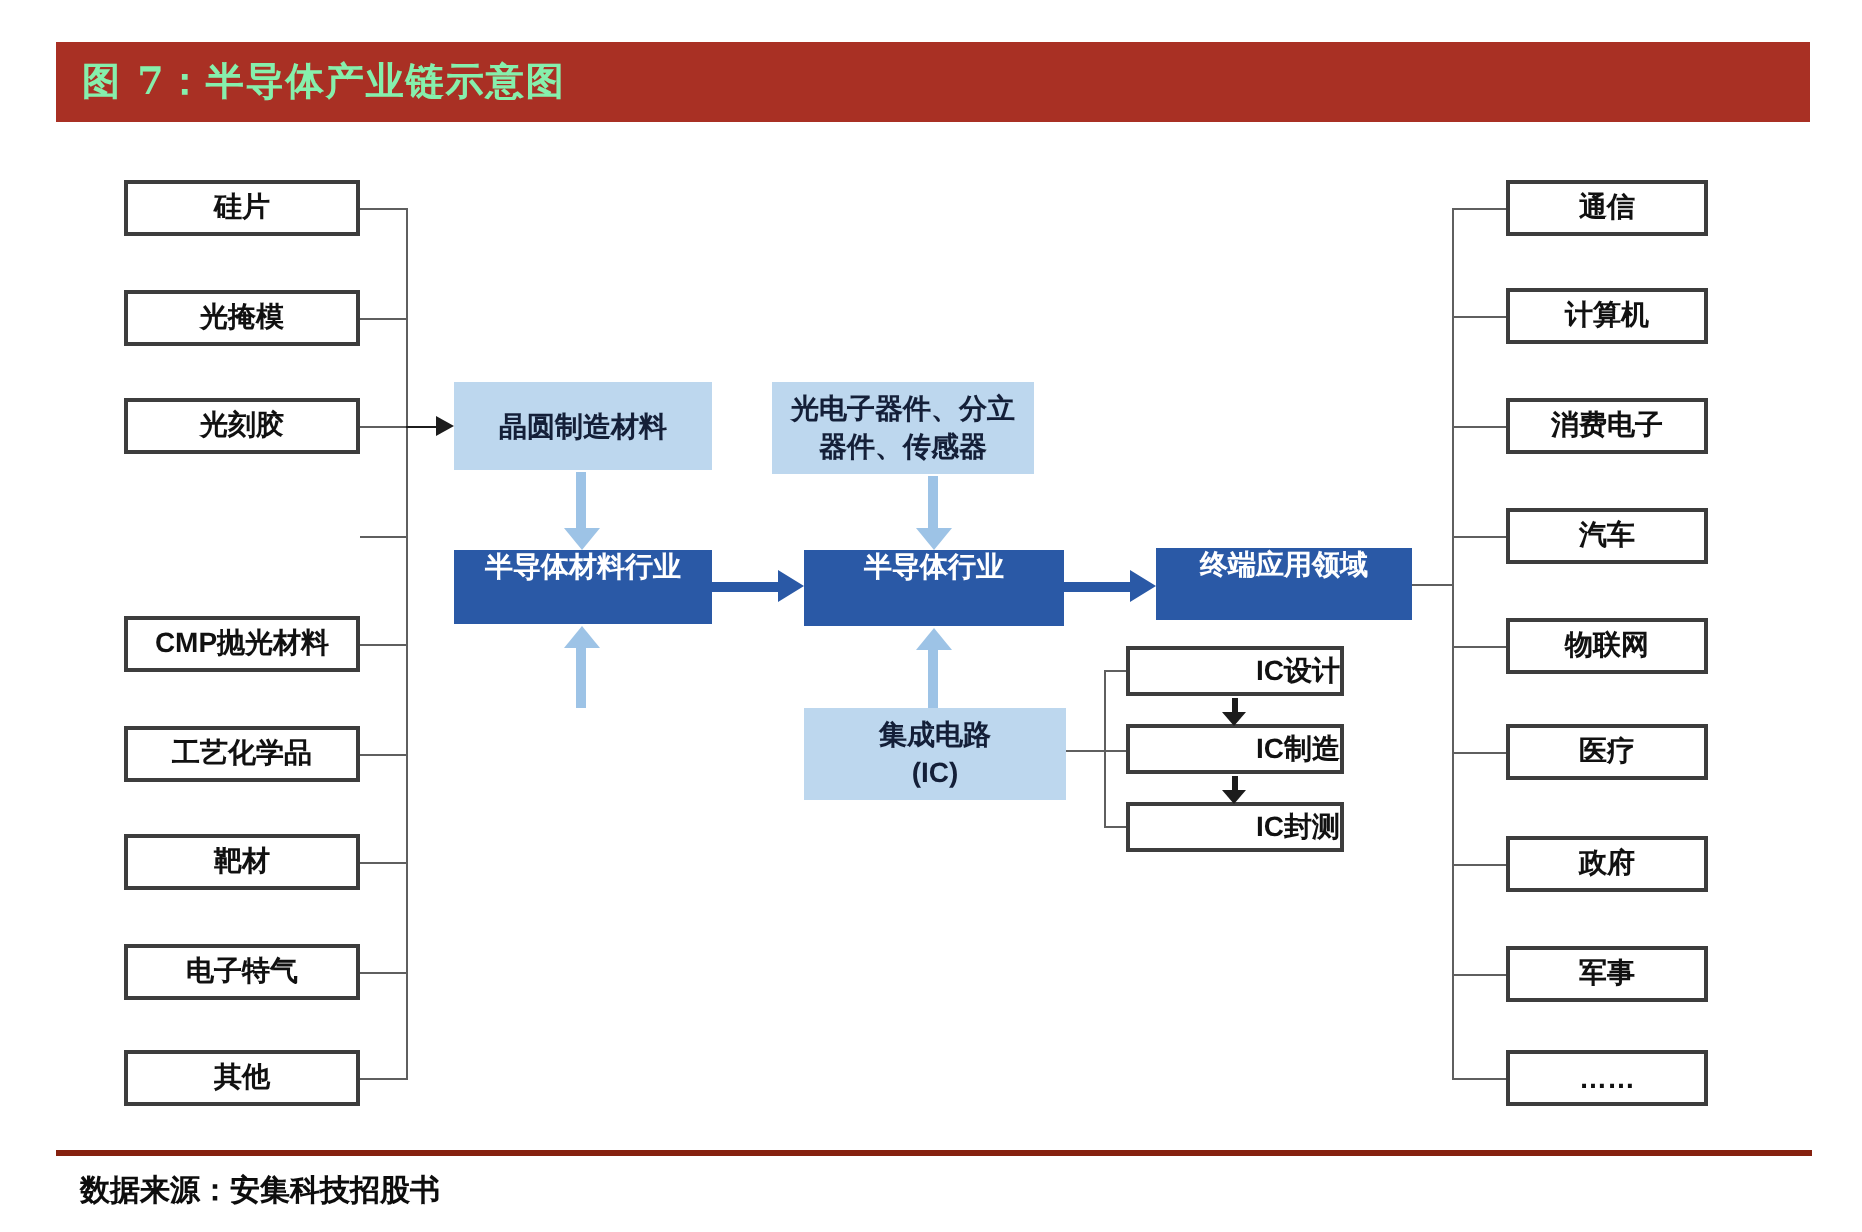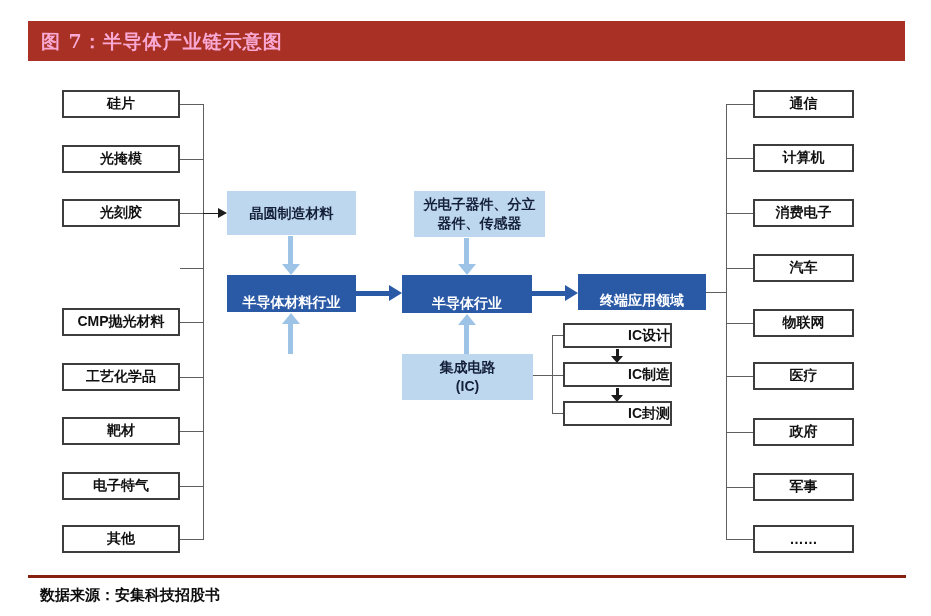--- a/index.html
+++ b/index.html
@@ -2,36 +2,36 @@
 <html><head>
 <meta charset="utf-8">
 <style>
   html,body{margin:0;padding:0;background:#ffffff;}
   body{font-family:"Liberation Sans","DejaVu Sans",sans-serif;}
   .page{position:relative;width:931px;height:616px;background:#ffffff;overflow:hidden;}
 
   
   .banner{position:absolute;left:28px;top:21px;width:877px;height:40px;background:#A93024;}
   .banner .title{display:block;padding-left:13px;line-height:40px;font-size:19px;font-weight:bold;
-    color:#f9a8d4;letter-spacing:1px;font-family:"DejaVu Serif","Liberation Serif",serif;white-space:nowrap;}
+    color:#86efac;letter-spacing:1px;font-family:"DejaVu Serif","Liberation Serif",serif;white-space:nowrap;}
 
   
   .ln{position:absolute;background:#5f5f5f;}
 
   
   .wbox{position:absolute;background:#ffffff;border:2px solid #3d3d3d;display:flex;align-items:center;
     justify-content:center;font-weight:bold;color:#111111;font-size:14px;white-space:nowrap;box-sizing:border-box;}
   .col-l{left:62px;width:118px;height:28px;}
   .col-r{left:753px;width:101px;height:28px;}
   .icbox{left:563px;width:109px;height:25px;font-size:14px;justify-content:flex-end;}
 
   
   .lblue{position:absolute;background:#BDD7EE;display:flex;align-items:center;justify-content:center;
     font-weight:bold;color:#141F38;font-size:14px;text-align:center;line-height:1.35;white-space:pre-line;}
-  .dblue{position:absolute;background:#2A59A6;display:flex;align-items:flex-end;justify-content:center;
+  .dblue{position:absolute;background:#2A59A6;display:flex;align-items:flex-start;justify-content:center;
     font-weight:bold;color:#ffffff;font-size:14px;white-space:nowrap;}
 
   
   .lb-shaft{position:absolute;width:5px;background:#9DC3E6;}
   .lb-head-down{position:absolute;width:0;height:0;border-left:9px solid transparent;
     border-right:9px solid transparent;border-top:11px solid #9DC3E6;}
   .lb-head-up{position:absolute;width:0;height:0;border-left:9px solid transparent;
     border-right:9px solid transparent;border-bottom:11px solid #9DC3E6;}
 
   
@@ -102,21 +102,21 @@
   <div class="lblue" style="left:227px;top:191px;width:129px;height:44px"><span>晶圆制造材料</span></div>
   <div class="dblue" style="left:227px;top:275px;width:129px;height:37px">
       <span>半导体材料行业</span>
     </div>
 
   <div class="lb-shaft" style="left:288px;top:236px;height:28px"></div>
   <div class="lb-head-down" style="left:282px;top:264px"></div>
   <div class="lb-head-up" style="left:282px;top:313px"></div>
   <div class="lb-shaft" style="left:288px;top:324px;height:30px"></div>
 
-  <div class="lblue" style="left:414px;top:191px;width:131px;height:46px"><span>光电子器件、分立
+  <div class="lblue" style="left:386px;top:191px;width:131px;height:46px"><span>光电子器件、分立
 器件、传感器</span></div>
   <div class="dblue" style="left:402px;top:275px;width:130px;height:38px">
       <span>半导体行业</span>
     </div>
   <div class="lblue" style="left:402px;top:354px;width:131px;height:46px"><span>集成电路
 (IC)</span></div>
 
   <div class="lb-shaft" style="left:464px;top:238px;height:26px"></div>
   <div class="lb-head-down" style="left:458px;top:264px"></div>
   <div class="lb-head-up" style="left:458px;top:314px"></div>

